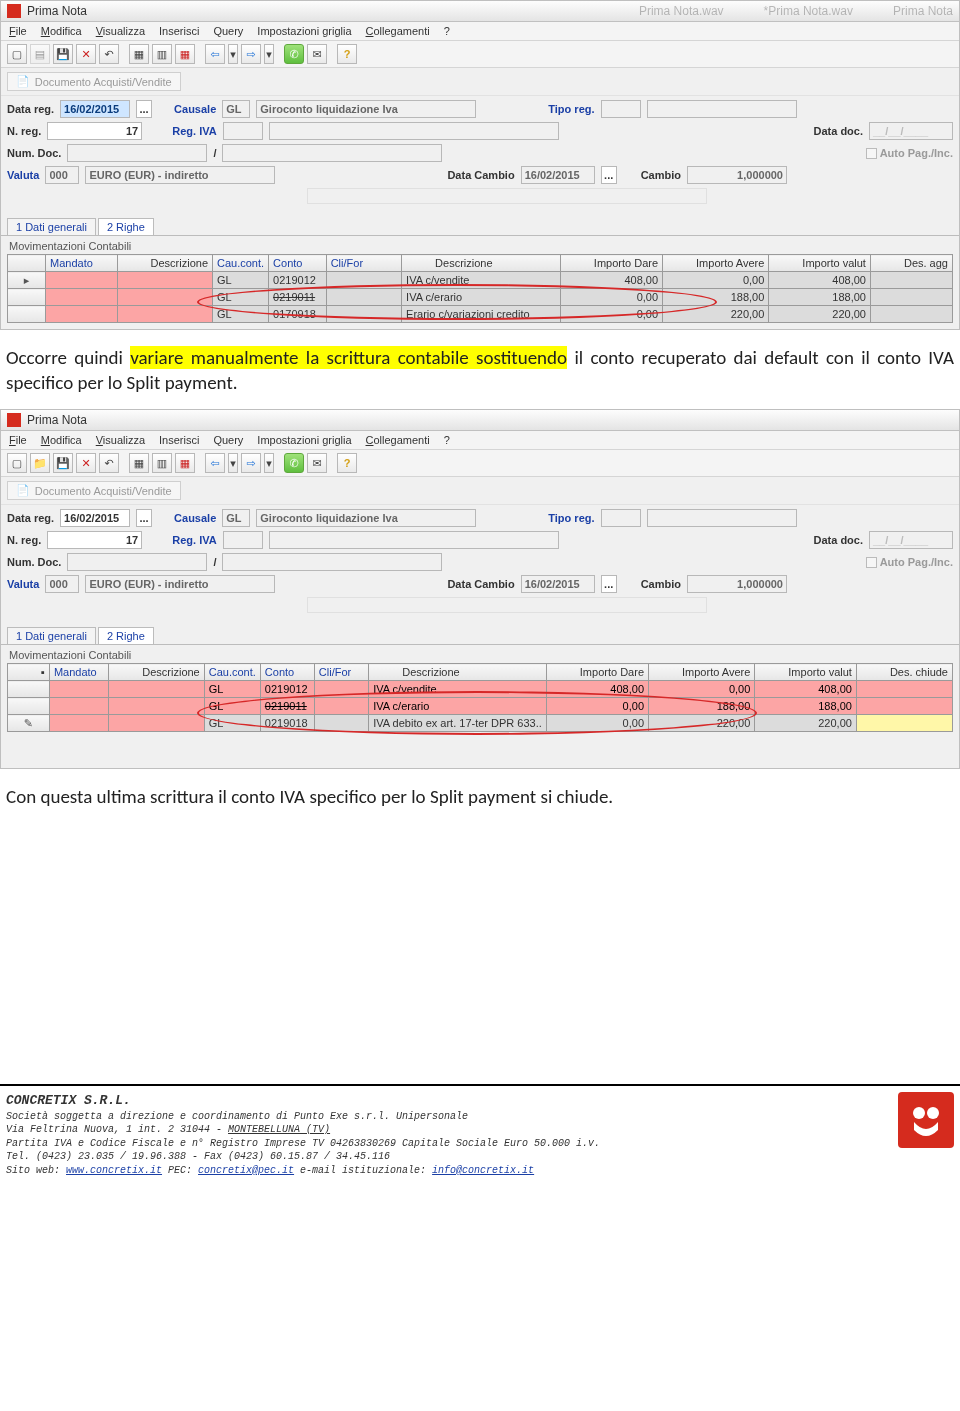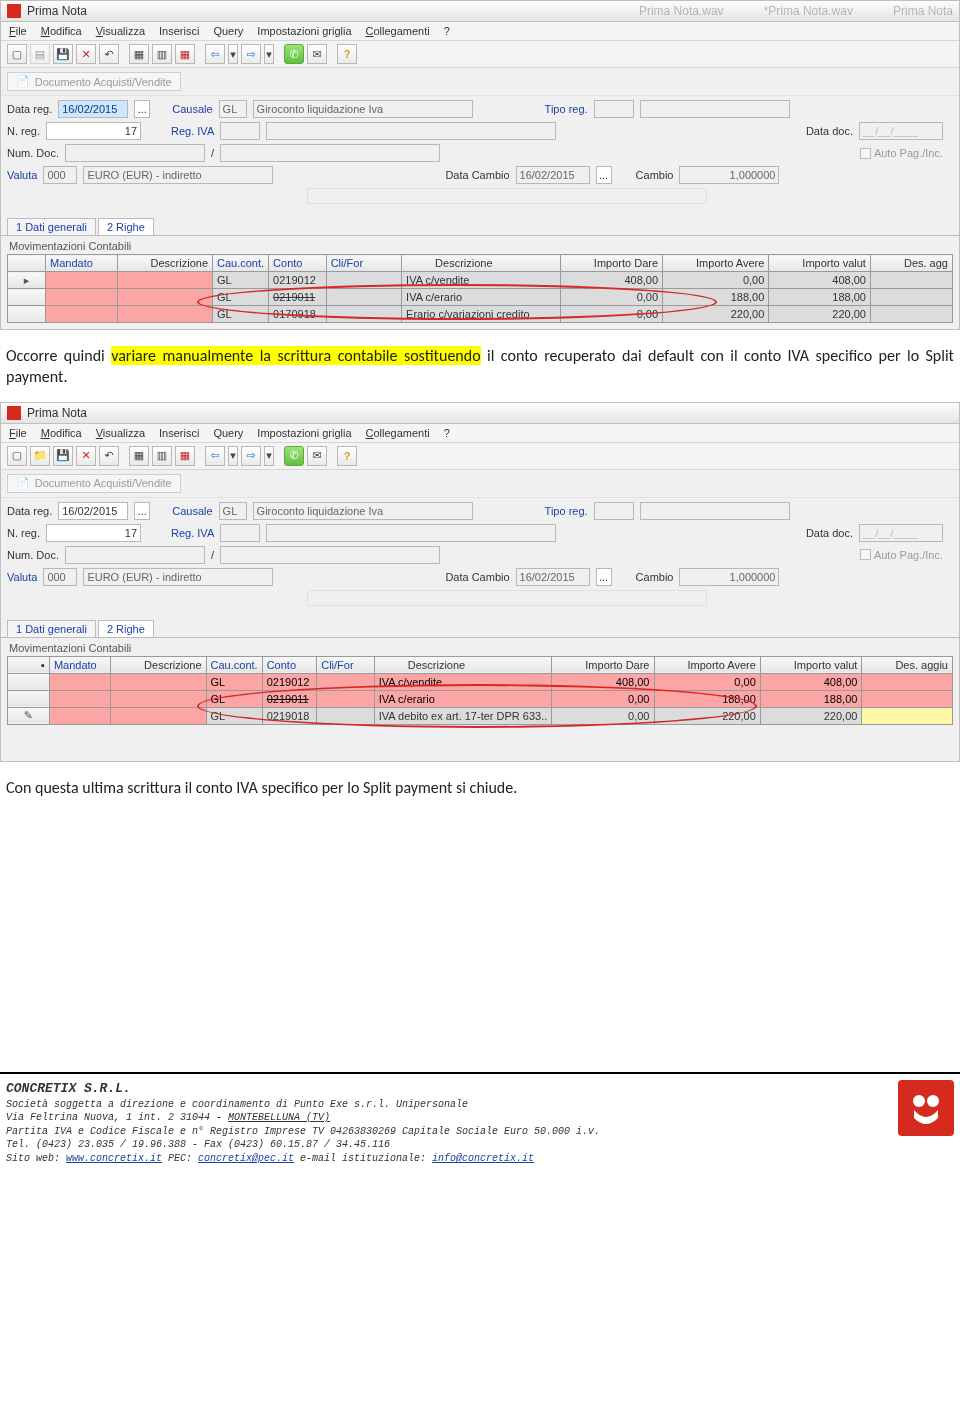--- a/index.html
+++ b/index.html
@@ -64,21 +64,21 @@
   .toolbar .arr-right { color:#1b6fd6;}
   .row2 {
     padding: 4px 6px;
     border-bottom: 1px solid #e2e2e2;
   }
   .docbtn {
     display:inline-flex; align-items:center; gap:5px;
     border:1px solid #cfcfcf; padding:2px 8px;
     background:#f6f6f6; color:#9a9a9a; font-size:11px;
   }
-  .form-area { padding: 2px 16px 4px 6px; background:#f0f0f0; }
+  .form-area { padding: 2px 6px 4px 6px; background:#f0f0f0;font-weight:bold; }
   .form-row { display:flex; align-items:center; gap:6px; padding:2px 0; }
   .lbl { color:#333; font-size:11px; }
   .lbl-blue { color:#1a3fa6; }
   .field {
     border:1px solid #b8b8b8; background:#fff; height:18px;
     padding:1px 3px; font-size:11px; color:#333;
     display:inline-flex; align-items:center;
   }
   .field.readonly { background:#f0f0f0; color:#666; }
   .field.sel { background:#cfe6ff; color:#0a3c7d; }
@@ -109,21 +109,21 @@
   table.grid td.yellow { background:#fff7a8; }
   .rowhead { width:14px; background:linear-gradient(#f8f8f8,#e6e6e6); text-align:center; color:#555;}
   .ellipse {
     position:absolute; border:2px solid #d62828; border-radius:50%;
     pointer-events:none;
   }
 
   
   .para {
     font-family: Calibri, Arial, sans-serif;
-    font-size: 16px;
+    font-size: 19px;
     color:#222;
     padding: 10px 6px 14px 6px;
     line-height:1.3;
     text-align: justify;
   }
   .hl { background:#ffff00; }
 
   
   .footer {
     border-top: 2px solid #000;
@@ -420,21 +420,21 @@
         <th class="rowhead plain">▪</th>
         <th style="width:80px">Mandato</th>
         <th class="plain" style="width:90px">Descrizione</th>
         <th style="width:55px">Cau.cont.</th>
         <th style="width:60px">Conto</th>
         <th style="width:90px">Cli/For</th>
         <th class="plain" style="width:170px">Descrizione</th>
         <th class="plain" style="width:90px">Importo Dare</th>
         <th class="plain" style="width:100px">Importo Avere</th>
         <th class="plain" style="width:75px">Importo valut</th>
-        <th class="plain" style="width:55px">Des. aggiu</th>
+        <th class="plain" style="width:55px">Des. chiude</th>
       </tr>
       <tr>
         <td class="rowhead"></td>
             <td></td>
             <td></td>
         <td>GL</td>
         <td>0219012</td>
             <td></td>
         <td>IVA c/vendite</td>
         <td class="num">408,00</td>

